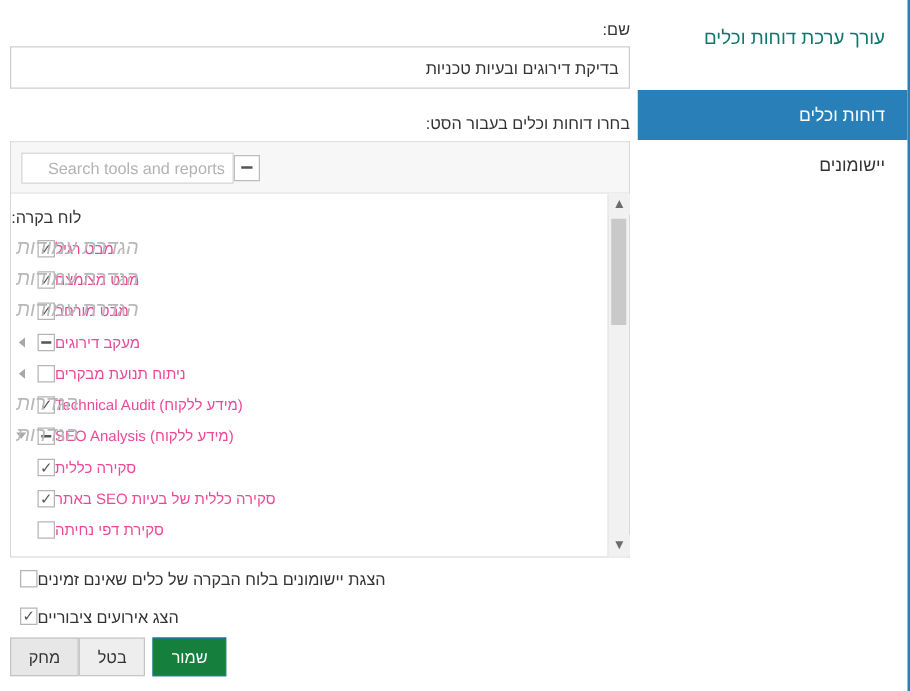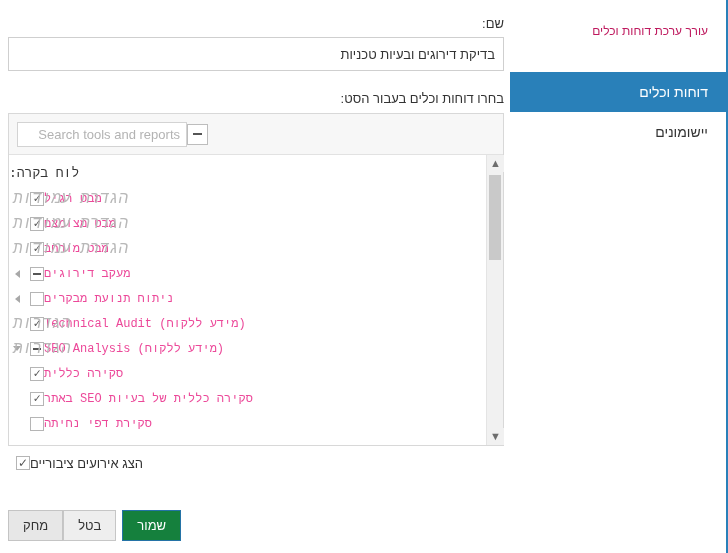--- a/index.html
+++ b/index.html
@@ -127,21 +127,20 @@
     height: 290px;
     background: #fff;
     display: flex;
     flex-direction: row-reverse;
   }
   .tree-list {
     flex: 1 1 auto;
     padding: 6px 10px 0 0;
     box-sizing: border-box;
     overflow: hidden;
-    font-family: Liberation Mono, monospace;
   }
 
   .tree-row {
     height: 25px;
     display: flex;
     flex-direction: row-reverse;
     align-items: center;
     direction: rtl;
     position: relative;
   }
@@ -318,22 +317,22 @@
   .nav-pane {
     width: 218px;
     height: 553px;
     box-sizing: border-box;
     background: #ffffff;
     border-right: 2px solid #2980b9;
     order: 1;
     position: relative;
   }
   .nav-title {
-    font-size: 12px;
-    color: #be185d;
+    font-size: 15px;
+    color: #0f766e;
     text-align: right;
     padding: 18px 18px 0 10px;
     line-height: 26px;
     white-space: nowrap;
   }
   .nav-list {
     margin-top: 28px;
   }
   .nav-item {
     height: 40px;
@@ -489,20 +488,24 @@
           <div class="sb-thumb"></div>
           <div class="sb-btn sb-down">
               <span class="chev">▼</span>
             </div>
         </div>
 
       </div>
     </div>
 
     <div class="opt-row">
+      <span class="cb"></span>
+      <span class="opt-label">הצגת יישומונים בלוח הבקרה של כלים שאינם זמינים</span>
+    </div>
+    <div class="opt-row">
       <span class="cb">
           <span class="tick">✓</span>
         </span>
       <span class="opt-label">הצג אירועים ציבוריים</span>
     </div>
 
     <div class="footer">
       <button class="btn btn-delete">מחק</button>
       <span class="footer-left-group">
         <button class="btn btn-cancel">בטל</button>

